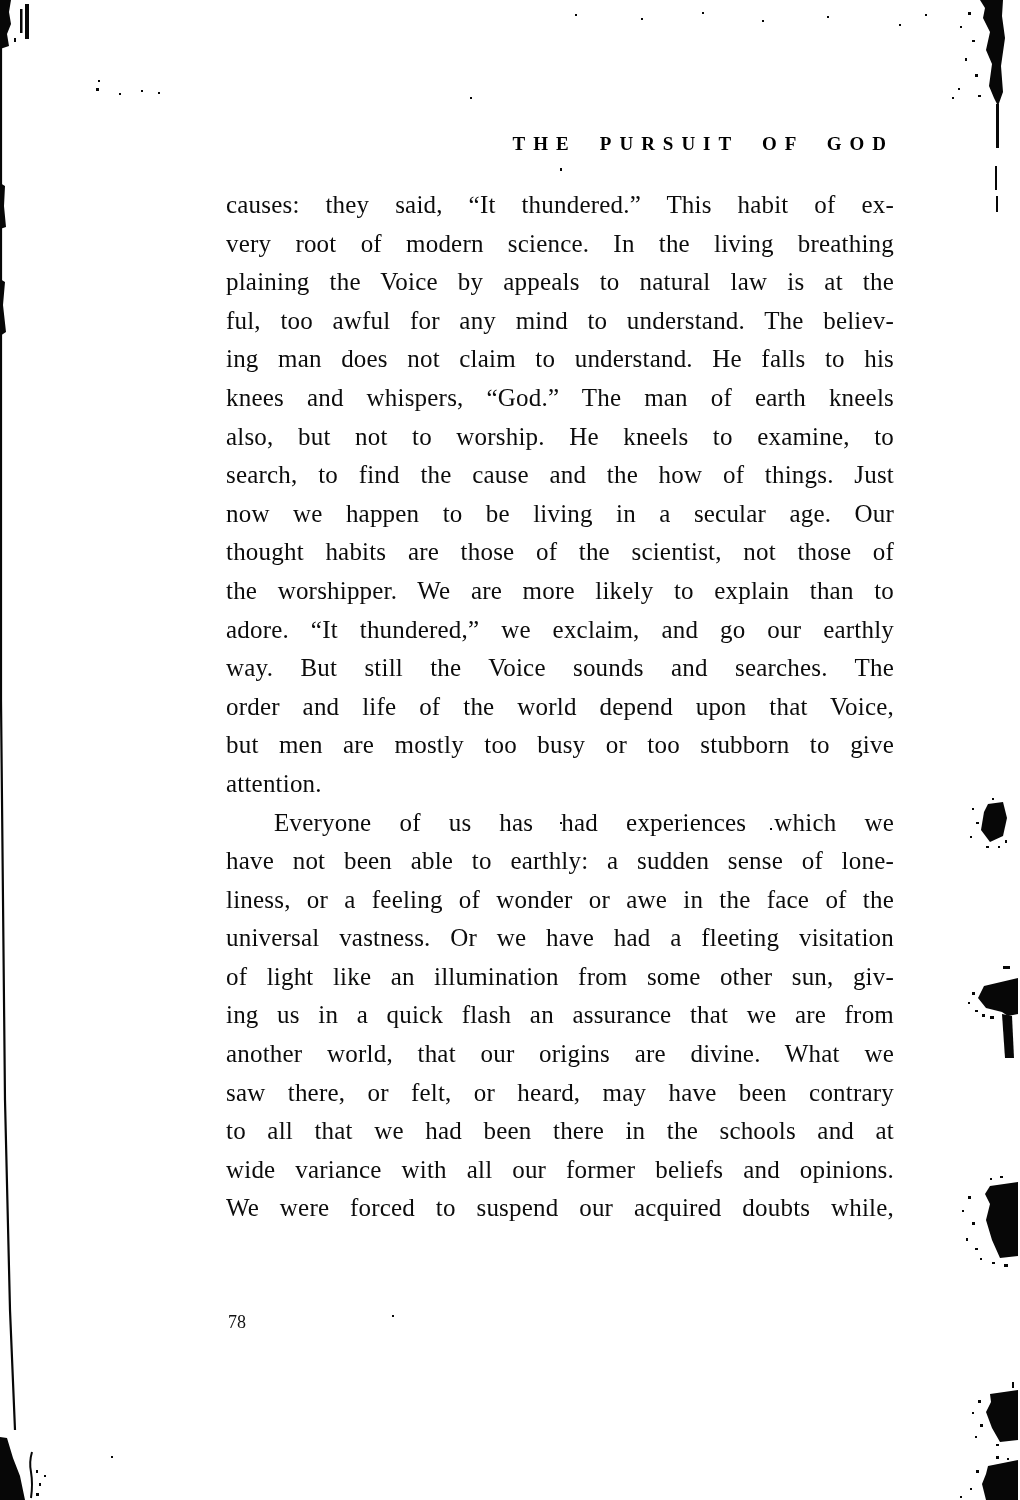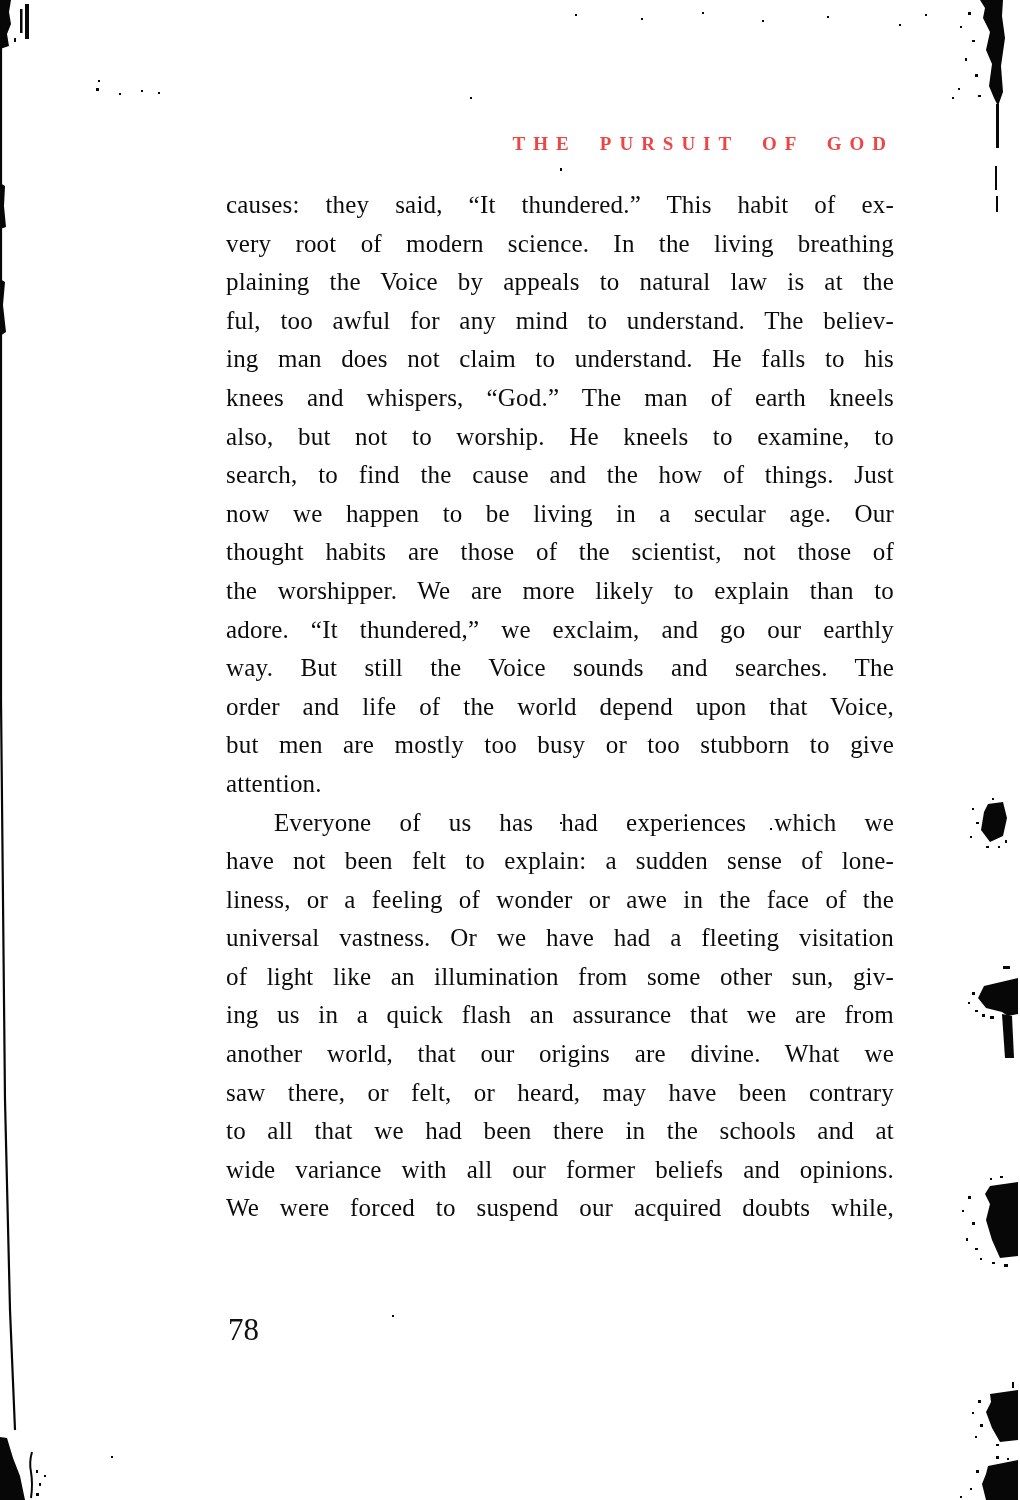--- a/index.html
+++ b/index.html
@@ -12,42 +12,42 @@
     color:#0c0c0c;
   }
   .running-header{
     position:absolute;
     top:133px;left:226px;width:668px;
     text-align:right;
     font-size:19px;
     font-weight:700;
     letter-spacing:0.42em;
     word-spacing:0.55em;
-    color:#ef4444;
+    color:#000000;
   }
   .body-text{
     position:absolute;
     top:186px;left:226px;width:668px;
     font-size:25px;
     letter-spacing:0.2px;
     word-spacing:1px;
   }
   .line{
     height:38.6px;
     line-height:38.6px;
     text-align:justify;
     text-align-last:justify;
     overflow:visible;
   }
   .line.unjust{text-align-last:left;}
   .line.indent{text-indent:48px;}
   .page-number{
     position:absolute;
     left:228px;top:1312px;
-    font-size:31px;
+    font-size:18px;
     color:#111;
   }
   .artifacts{
     position:absolute;inset:0;
     pointer-events:none;
   }
 </style>
 </head>
 <body>
 
@@ -66,21 +66,21 @@
       <div class="line">search, to find the cause and the how of things. Just</div>
       <div class="line">now we happen to be living in a secular age. Our</div>
       <div class="line">thought habits are those of the scientist, not those of</div>
       <div class="line">the worshipper. We are more likely to explain than to</div>
       <div class="line">adore. “It thundered,” we exclaim, and go our earthly</div>
       <div class="line">way. But still the Voice sounds and searches. The</div>
       <div class="line">order and life of the world depend upon that Voice,</div>
       <div class="line">but men are mostly too busy or too stubborn to give</div>
       <div class="line unjust">attention.</div>
       <div class="line indent">Everyone of us has had experiences which we</div>
-      <div class="line">have not been felt to explain: a sudden sense of lone-</div>
+      <div class="line">have not been able to earthly: a sudden sense of lone-</div>
       <div class="line">liness, or a feeling of wonder or awe in the face of the</div>
       <div class="line">universal vastness. Or we have had a fleeting visitation</div>
       <div class="line">of light like an illumination from some other sun, giv-</div>
       <div class="line">ing us in a quick flash an assurance that we are from</div>
       <div class="line">another world, that our origins are divine. What we</div>
       <div class="line">saw there, or felt, or heard, may have been contrary</div>
       <div class="line">to all that we had been there in the schools and at</div>
       <div class="line">wide variance with all our former beliefs and opinions.</div>
       <div class="line">We were forced to suspend our acquired doubts while,</div>
     </div>

